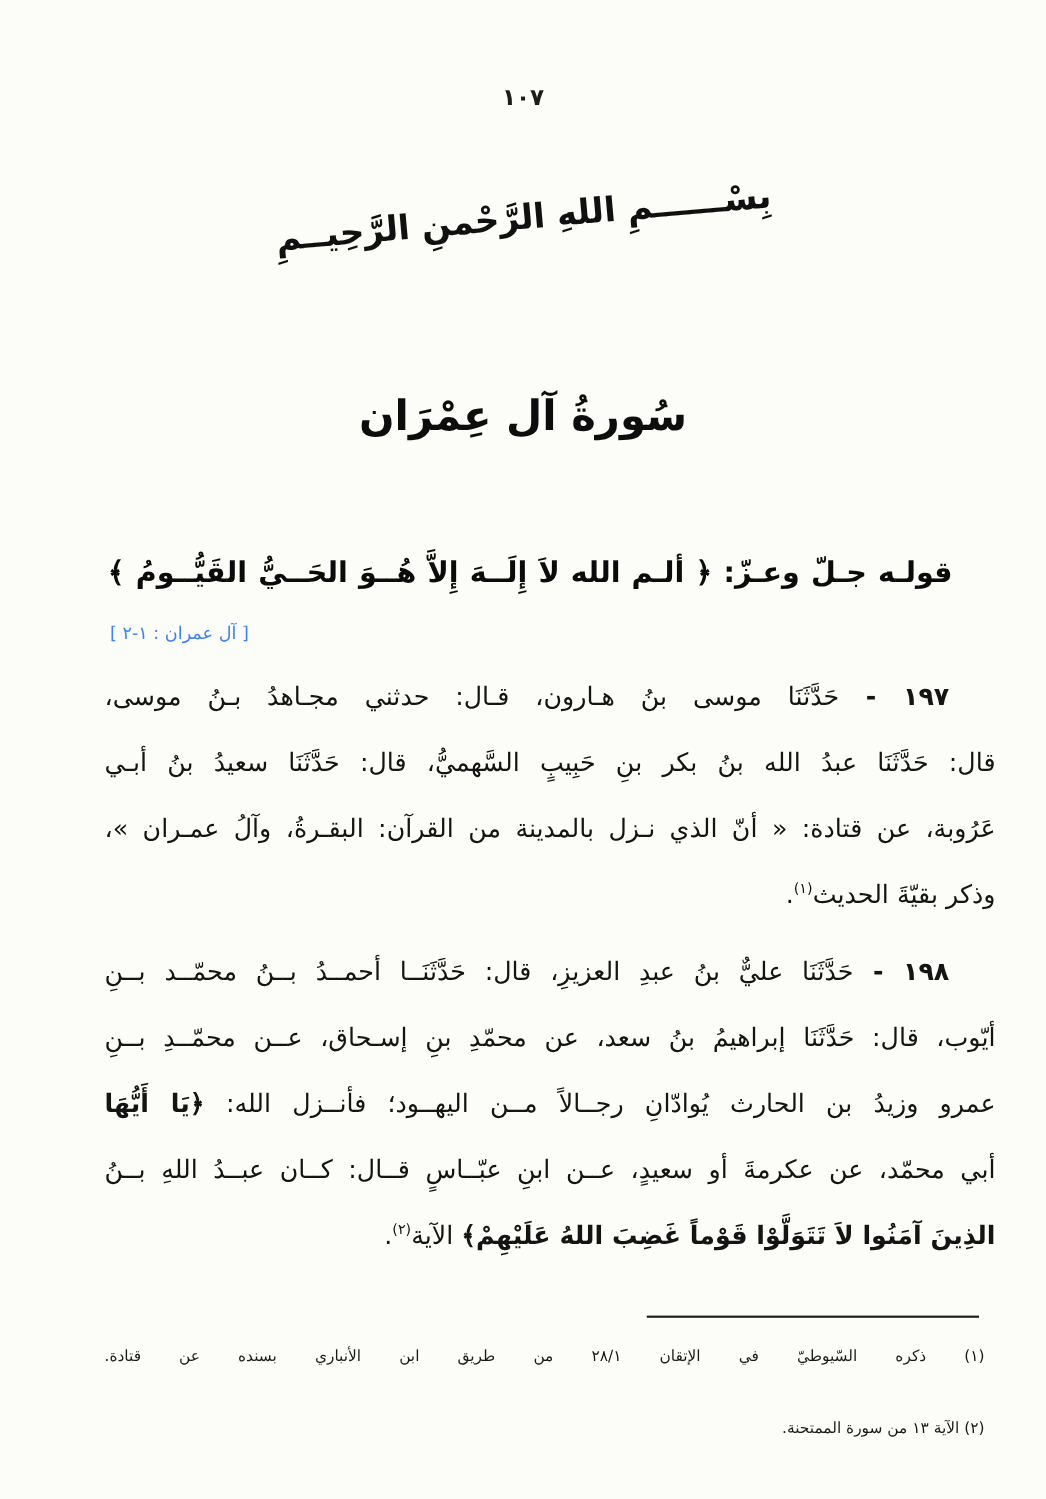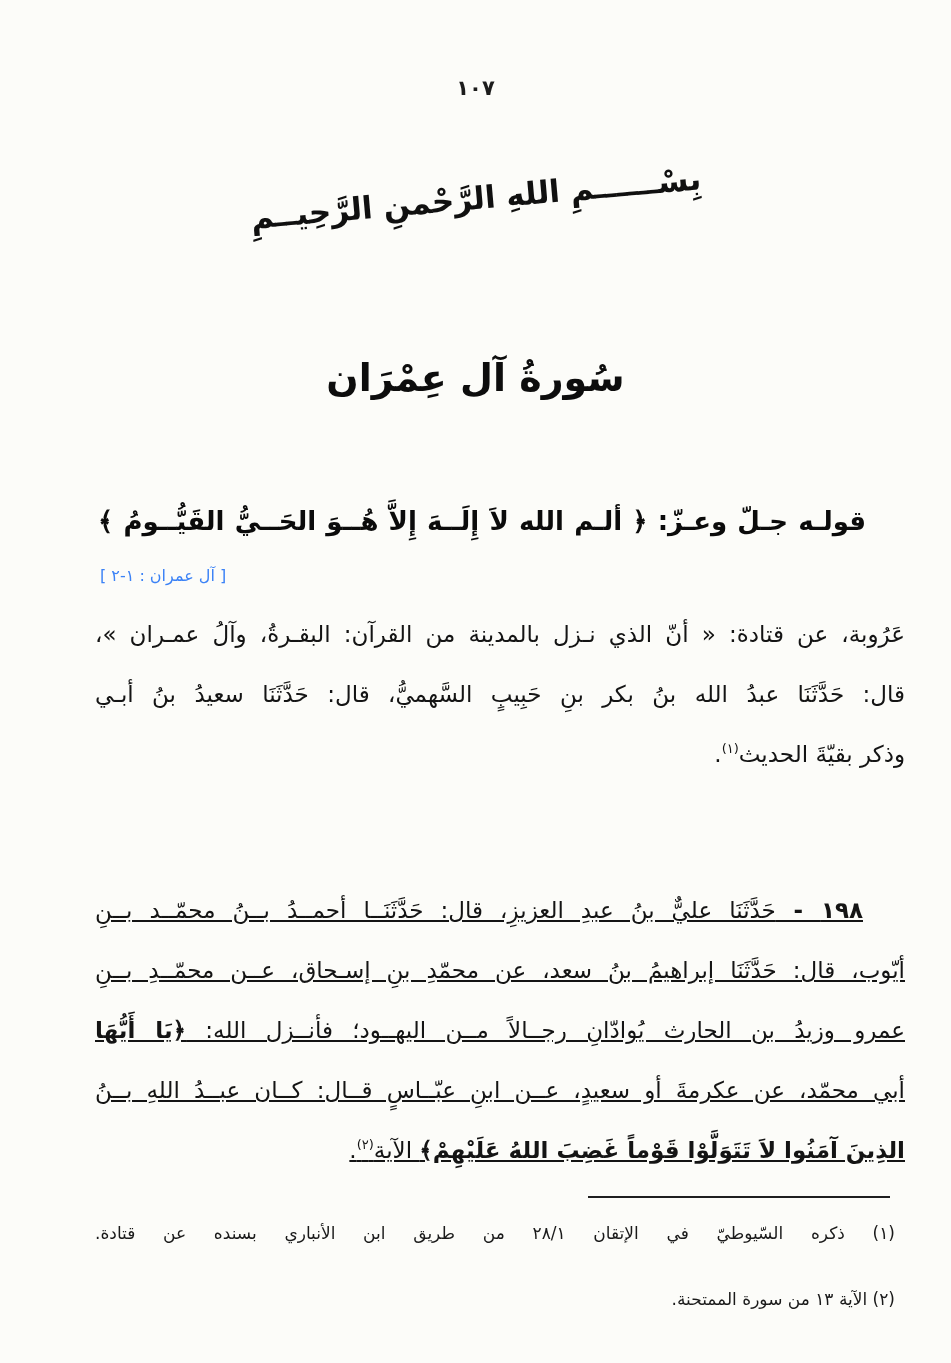--- a/index.html
+++ b/index.html
@@ -33,36 +33,36 @@
     font-size:26px;font-weight:bold;line-height:62px;
     text-align:justify;text-align-last:justify;color:#0b0b0b;
   }
   .verse-ref{
     top:566px;left:100px;direction:rtl;
     font-size:16px;color:#3b82f6;letter-spacing:1px;
   }
   
   .hadith{left:95px;width:810px;direction:rtl;font-size:23px;color:#141414;}
   .hadith-197{top:604px;}
-  .hadith-198{top:880px;text-decoration:underline;}
+  .hadith-198{top:854px;}
   .bline{
     line-height:60px;height:60px;white-space:nowrap;
     text-align:justify;text-align-last:justify;
   }
   .bline.first{text-indent:42px;}
   .bline.last{text-align:left;text-align-last:right;white-space:normal;}
   .num{font-weight:bold;}
   .quran{font-weight:bold;}
   sup.fnref{font-size:13px;vertical-align:9px;line-height:0;}
   
   .footnote-sep{
     top:1196px;left:588px;width:302px;height:2px;background:#1f1f1f;
   }
   .footnote{
-    left:95px;width:800px;direction:rtl;font-size:17px;color:#1a1a1a;
+    left:95px;width:800px;direction:rtl;font-size:14px;color:#1a1a1a;
     line-height:46px;
   }
   .footnote-1{top:1210px;text-align:justify;text-align-last:justify;white-space:nowrap;}
   .footnote-2{top:1276px;text-align:right;}
 </style>
 </head>
 <body>
 
 <div class="abs page-number">١٠٧</div>
 
@@ -70,22 +70,23 @@
   <div class="basmala">بِسْــــــمِ اللهِ الرَّحْمنِ الرَّحِيــمِ</div>
 </div>
 
 <h1 class="abs surah-title">سُورةُ آل عِمْرَان</h1>
 
 <div class="abs quote-line">قولـه جـلّ وعـزّ: ﴿ ألـم الله لاَ إِلَــهَ إِلاَّ هُــوَ الحَــيُّ القَيُّــومُ ﴾</div>
 
 <div class="abs verse-ref">[ آل عمران : ١-٢ ]</div>
 
 <section class="abs hadith hadith-197">
+  <div class="bline first"><span class="num">١٩٧ - </span><span>حَدَّثَنَا موسى بنُ هـارون، قـال: حدثني مجـاهدُ بـنُ موسى،</span></div>
+  <div class="bline">قال: حَدَّثَنَا عبدُ الله بنُ بكر بنِ حَبِيبٍ السَّهميُّ، قال: حَدَّثَنَا سعيدُ بنُ أبـي</div>
   <div class="bline">عَرُوبة، عن قتادة: « أنّ الذي نـزل بالمدينة من القرآن: البقـرةُ، وآلُ عمـران »،</div>
-  <div class="bline">قال: حَدَّثَنَا عبدُ الله بنُ بكر بنِ حَبِيبٍ السَّهميُّ، قال: حَدَّثَنَا سعيدُ بنُ أبـي</div>
   <div class="bline last"><span>وذكر بقيّةَ الحديث</span><sup class="fnref">(١)</sup><span>.</span></div>
 </section>
 
 <section class="abs hadith hadith-198">
   <div class="bline first"><span class="num">١٩٨ - </span><span>حَدَّثَنَا عليٌّ بنُ عبدِ العزيزِ، قال: حَدَّثَنَــا أحمــدُ بــنُ محمّــد بــنِ</span></div>
   <div class="bline">أيّوب، قال: حَدَّثَنَا إبراهيمُ بنُ سعد، عن محمّدِ بنِ إسـحاق، عــن محمّــدِ بــنِ</div>
   <div class="bline"><span>عمرو وزيدُ بن الحارث يُوادّانِ رجــالاً مــن اليهــود؛ فأنــزل الله: </span><span class="quran">﴿يَا أَيُّهَا</span></div>
   <div class="bline">أبي محمّد، عن عكرمةَ أو سعيدٍ، عــن ابنِ عبّــاسٍ قــال: كــان عبــدُ اللهِ بــنُ</div>
   <div class="bline last"><span class="quran">الذِينَ آمَنُوا لاَ تَتَوَلَّوْا قَوْماً غَضِبَ اللهُ عَلَيْهِمْ﴾</span><span> الآية</span><sup class="fnref">(٢)</sup><span>.</span></div>
 </section>

